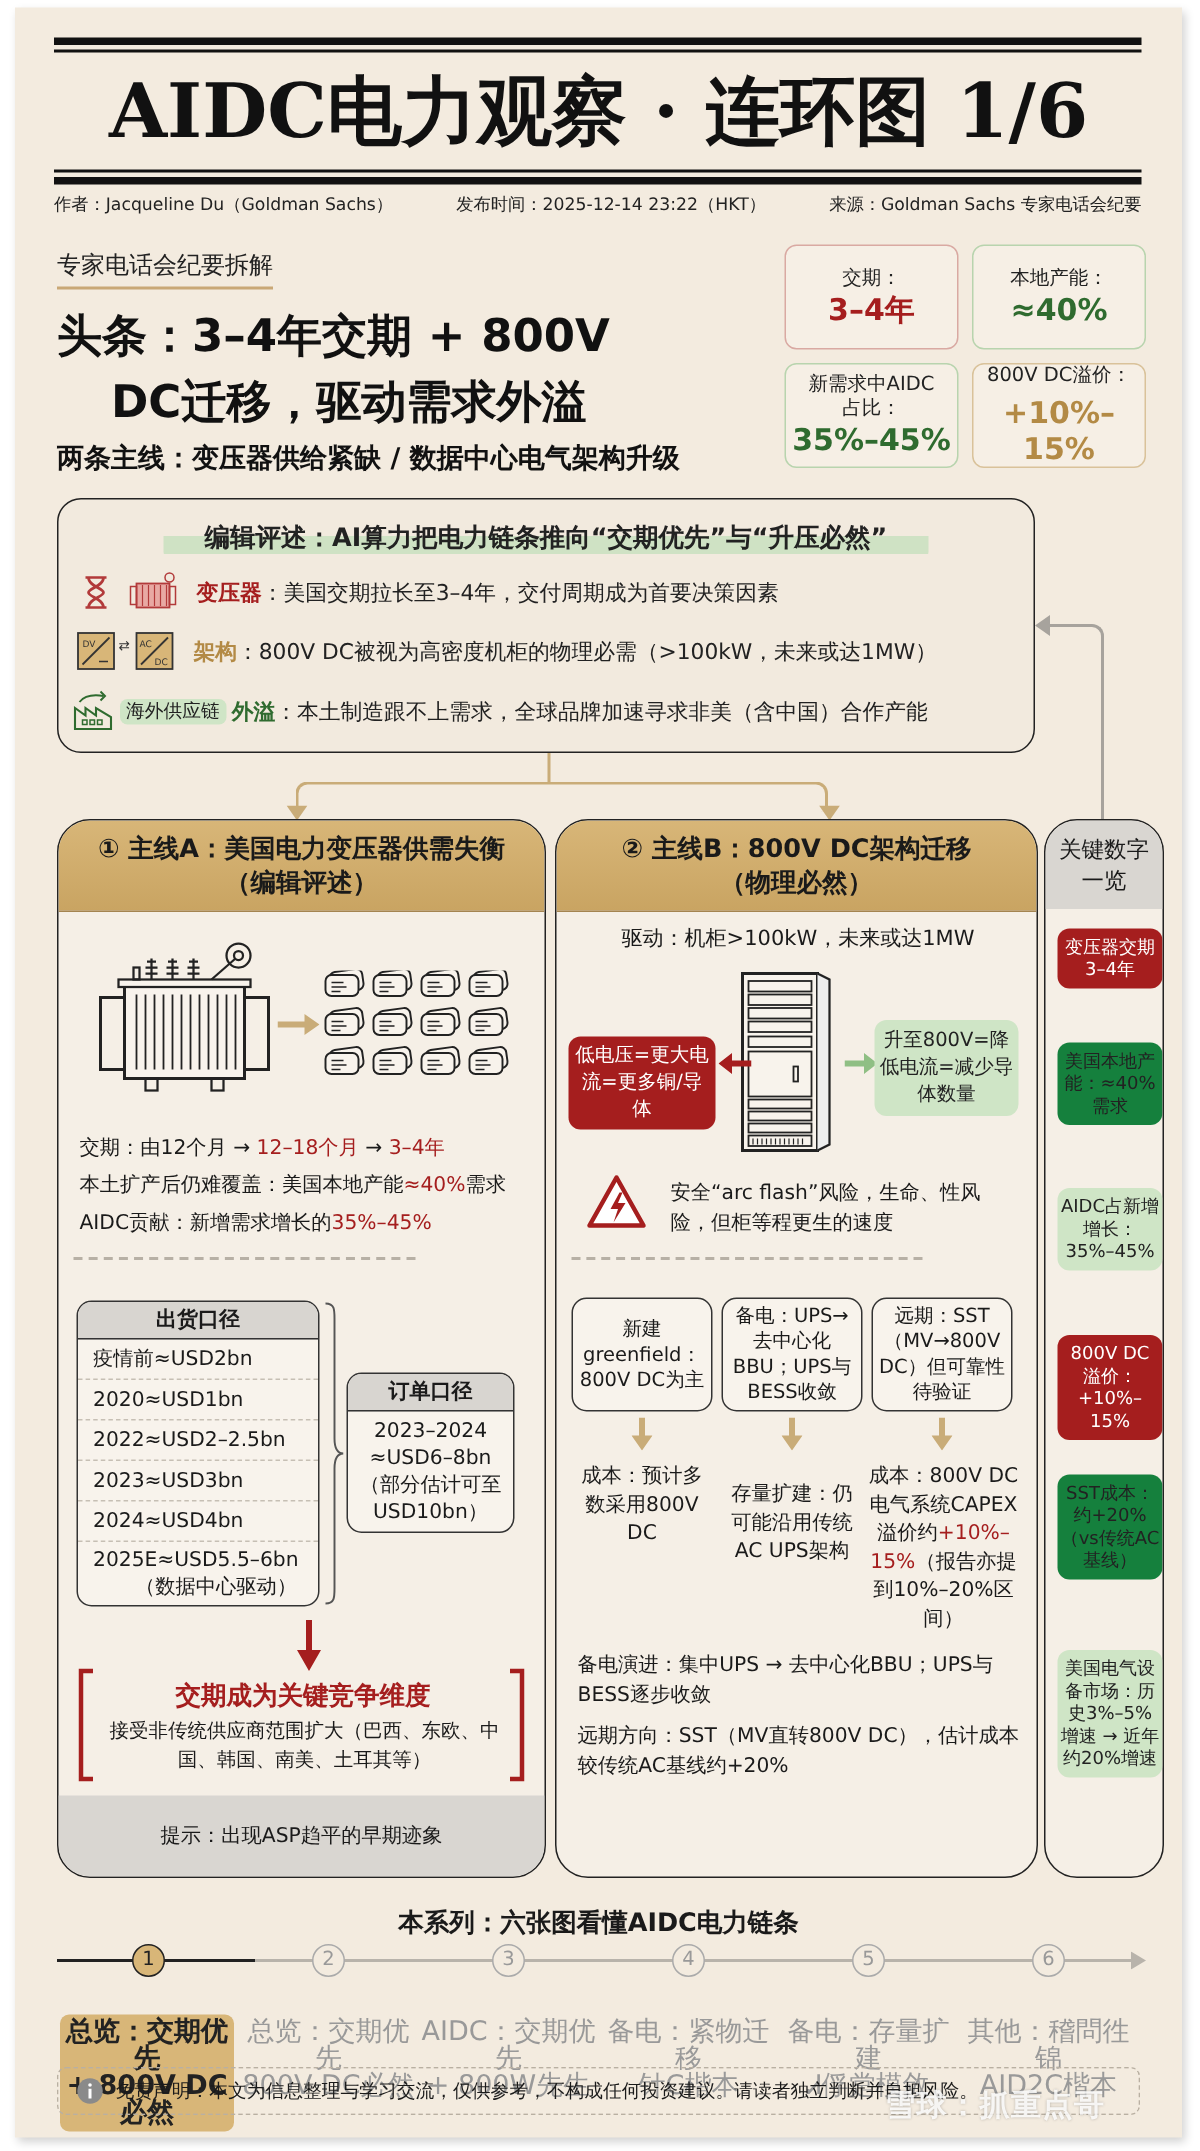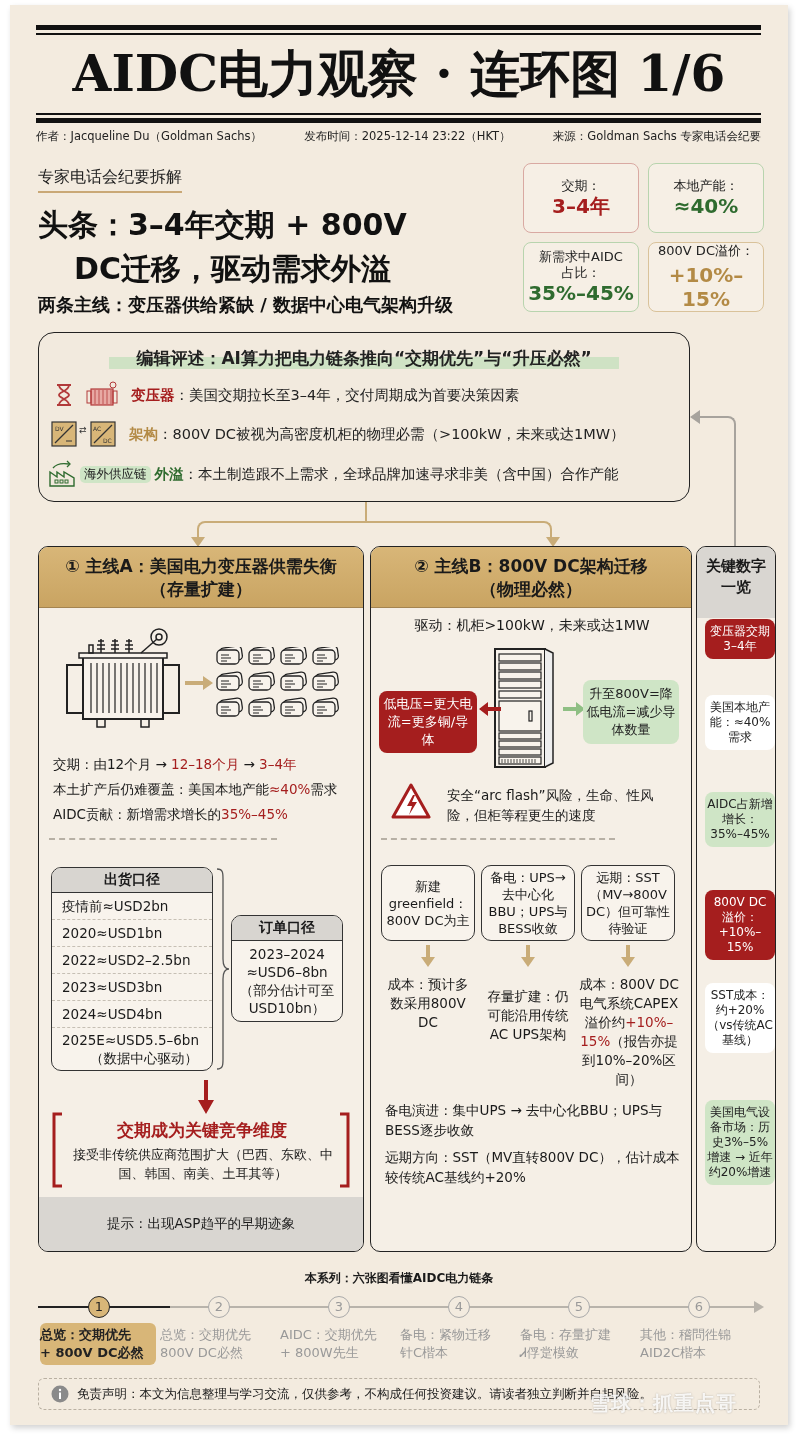--- a/index.html
+++ b/index.html
@@ -50,46 +50,46 @@
     font-size: 17px; font-weight: bold; color: #222;
     background: linear-gradient(to bottom, transparent 45%, #cfe2c4 45%, #cfe2c4 90%, transparent 90%);
     padding: 2px 6px; border-radius: 4px;
   }
   .ed-row { position: absolute; left: 12px; display: flex; align-items: center; font-size: 14.5px; color: #222; }
   .ed-row .key { font-weight: bold; }
   
   .conn { position: absolute; border-color: #c9ac78; border-style: solid; }
   
   .panel {
-    position: absolute; border: 1.8px solid #222; border-radius: 10px; background: #f5efe6; overflow: hidden;
+    position: absolute; border: 1.8px solid #222; border-radius: 22px; background: #f5efe6; overflow: hidden;
   }
   .panel-head {
     background: linear-gradient(#d8b678, #c9a462); text-align: center; font-weight: bold;
     font-size: 17px; line-height: 23px; color: #1a1a1a; padding: 8px 4px 6px;
     border-bottom: 1.5px solid #a48450;
   }
   .line-text { font-size: 13.5px; color: #1a1a1a; }
   .red { color: #a51e1e; }
   .dash { position: absolute; height: 0; border-top: 2px dashed #b7b0a5; }
   .tbl { position: absolute; border: 1.6px solid #333; border-radius: 10px; background: #f8f3ec; overflow: hidden; }
   .tbl-head { background: #d8d5d0; text-align: center; font-weight: bold; font-size: 14px; padding: 3px 0; border-bottom: 1.4px solid #333; }
   .tbl-row { font-size: 13.5px; padding: 3px 10px; border-bottom: 1px dashed #c6bfb4; line-height: 20px; }
   .tbl-row:last-child { border-bottom: none; }
   .mini-box { position: absolute; border: 1.6px solid #333; border-radius: 10px; background: #f8f3ec; text-align: center; font-size: 13px; line-height: 17px; padding: 6px 3px; display: flex; align-items: center; justify-content: center; }
   .mini-text { position: absolute; text-align: center; font-size: 13px; line-height: 17px; }
   .gray-foot { position: absolute; left: 0; right: 0; bottom: 0; background: #d9d6d1; }
   
   .kn-chip { position: absolute; left: 8px; width: 70px; border-radius: 8px; text-align: center; font-size: 12px; line-height: 15px; padding: 5px 2px; }
   .kn-red { background: #a51e1e; color: #fff; }
-  .kn-pink { background: #ffffff; color: #222; }
+  .kn-pink { background: #15803d; color: #222; }
   .kn-green { background: #cfe5c6; color: #222; }
   
-  .series-title { position: absolute; left: 0; top: 1265px; width: 778px; text-align: center; font-size: 12px; font-weight: bold; }
+  .series-title { position: absolute; left: 0; top: 1265px; width: 778px; text-align: center; font-size: 17px; font-weight: bold; }
   .step-circle { position: absolute; width: 22px; height: 22px; border-radius: 50%; border: 1.5px solid #aaa; background: #f3ebdf; text-align: center; font-size: 13px; line-height: 19px; color: #999; }
-  .step-label { position: absolute; width: 118px; font-size: 13px; line-height: 18px; color: #999; padding: 3px 0; }
+  .step-label { position: absolute; width: 118px; text-align: center; font-size: 18px; line-height: 18px; color: #999; padding: 3px 0; margin-top: 20px; }
   .disclaimer {
     position: absolute; left: 28px; top: 1373px; width: 722px; height: 32px; border: 1.3px dashed #b9b0a2; border-radius: 6px;
     display: flex; align-items: center; font-size: 12.5px; color: #1a1a1a; padding-left: 12px;
   }
   .watermark { position: absolute; left: 590px; top: 1390px; font-size: 20px; color: rgba(255,255,255,0.85); text-shadow: 0 0 2px rgba(0,0,0,0.25); font-weight: bold; letter-spacing: 1px; }
 </style>
 </head>
 <body>
 
 <div class="page">
@@ -188,21 +188,21 @@
     </svg>
 
   <div class="conn" style="left:686px; top:411px; width:40px; height:130px; border-color:#a7a39d; border-width:2px 2px 0 0; border-radius:0 8px 0 0;"></div>
   <svg class="abs" style="left:680px; top:405px;" width="10" height="14">
       <path d="M10 0v14L0 7z" fill="#a7a39d"></path>
     </svg>
 
   <div class="panel" style="left:28px; top:541px; width:326px; height:706px;">
     <div class="panel-head">
       <div>① 主线A：美国电力变压器供需失衡</div>
-      <div>（存量扩建）</div>
+      <div>（编辑评述）</div>
     </div>
 
     <svg class="abs" style="left:24px; top:80px;" width="120" height="110" viewBox="0 0 120 110">
       <rect x="20" y="30" width="80" height="62" fill="#f8f3ec" stroke="#222" stroke-width="2"></rect>
       <rect x="4" y="38" width="16" height="48" fill="none" stroke="#222" stroke-width="2"></rect>
       <rect x="100" y="38" width="16" height="48" fill="none" stroke="#222" stroke-width="2"></rect>
       <g stroke="#222" stroke-width="1.2">
         <line x1="28" y1="36" x2="28" y2="86"></line>
           <line x1="34" y1="36" x2="34" y2="86"></line>
           <line x1="40" y1="36" x2="40" y2="86"></line>
@@ -383,21 +383,21 @@
     <div class="mini-text" style="left:208px; top:428px; width:100px; font-size:13.5px; line-height:19px;">
       <span>成本：800V DC电气系统CAPEX溢价约</span><span class="red">+10%–15%</span><span>（报告亦提到10%–20%区间）</span>
     </div>
 
     <div class="abs line-text" style="left:14px; top:553px; width:296px; line-height:20px;">备电演进：集中UPS → 去中心化BBU；UPS与BESS逐步收敛</div>
     <div class="abs line-text" style="left:14px; top:600px; width:296px; line-height:20px;">远期方向：SST（MV直转800V DC），估计成本较传统AC基线约+20%</div>
 
   </div>
 
   <div class="panel" style="left:686px; top:541px; width:80px; height:706px; background:#f5efe6;">
-    <div style="background:#d9d6d1; text-align:center; font-weight:bold; font-size:15px; line-height:21px; padding:9px 4px 20px;">关键数字一览</div>
+    <div style="background:#d9d6d1; text-align:center; font-weight:normal; font-size:15px; line-height:21px; padding:9px 4px 8px;">关键数字一览</div>
     <div class="kn-chip kn-red" style="top:72px;">变压器交期 3–4年</div>
     <div class="kn-chip kn-pink" style="top:148px;">美国本地产能：≈40%需求</div>
     <div class="kn-chip kn-green" style="top:245px;">AIDC占新增增长：35%–45%</div>
     <div class="kn-chip kn-red" style="top:343px;">800V DC 溢价：+10%–15%</div>
     <div class="kn-chip kn-pink" style="top:436px;">SST成本：约+20%（vs传统AC基线）</div>
     <div class="kn-chip kn-green" style="top:553px;">美国电气设备市场：历史3%–5%增速 → 近年约20%增速</div>
   </div>
 
   <div class="series-title">本系列：六张图看懂AIDC电力链条</div>
   <div class="abs" style="left:28px; top:1301px; width:132px; height:2px; background:#222;"></div>

